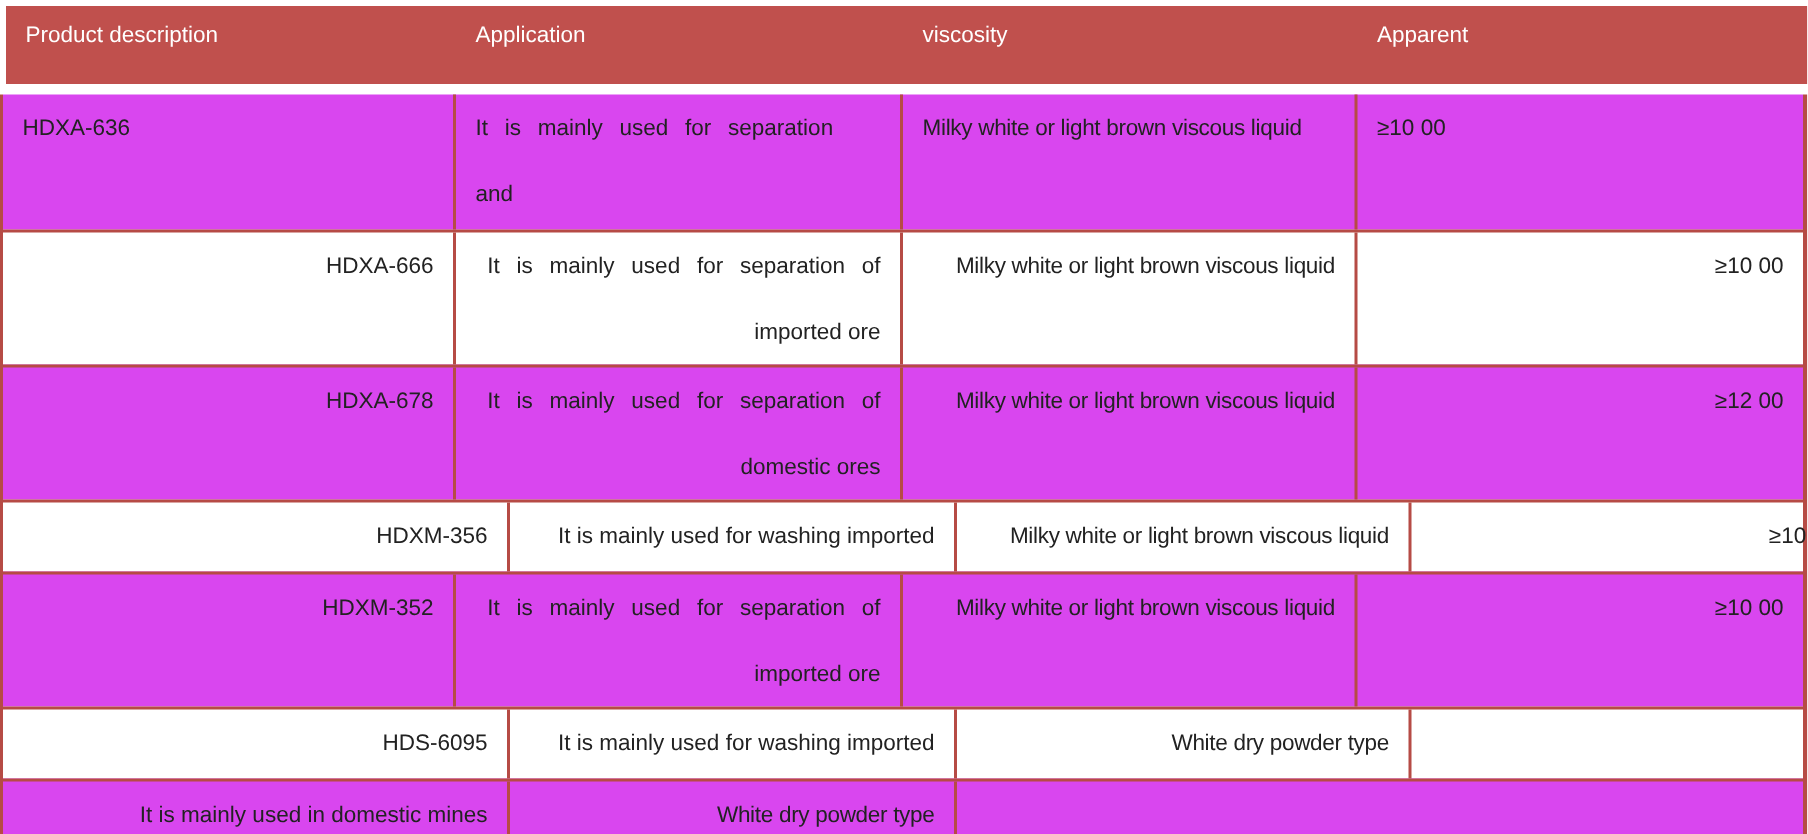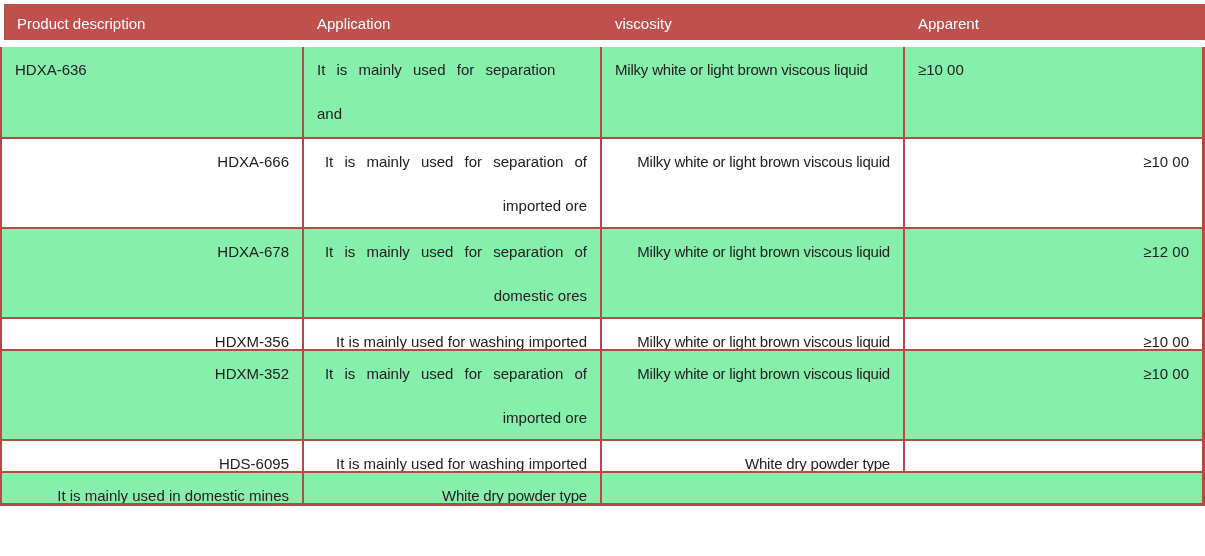--- a/index.html
+++ b/index.html
@@ -12,21 +12,21 @@
     position: relative;
     width: 1205px;
     height: 556px;
     background: #ffffff;
     overflow: hidden;
   }
   
   .header-row {
     margin: 4px 0 0 4px;
     width: 1201px;
-    height: 36px;
+    height: 52px;
     background: #c0504d;
     display: grid;
     grid-template-columns: 300px 298px 303px 300px;
   }
   .hcell {
     color: #ffffff;
     font-size: 15px;
     line-height: 40px;
     padding-left: 13px;
     white-space: nowrap;
@@ -42,23 +42,23 @@
     border-bottom: 3px solid #b64b45;
     box-sizing: border-box;
     background: #ffffff;
   }
   .row {
     display: grid;
     grid-template-columns: 302px 298px 303px 297px;
     box-sizing: border-box;
   }
   .row + .row { border-top: 2px solid #b64b45; text-align: right; }
-  .row.band { background: #86efac; }
+  .row.band { background: #d946ef; }
   .row.tall { height: 90px; }
-  .row.short { height: 32px; }
+  .row.short { height: 48px; padding-left: 36px; }
   .cell {
     box-sizing: border-box;
     padding: 1px 13px 0 13px;
     font-size: 15px;
     line-height: 44px;
     color: #222222;
     overflow: hidden;
   }
   .cell:not(:last-child) { border-right: 2px solid #b64b45; }
   .app { white-space: pre-line; }

